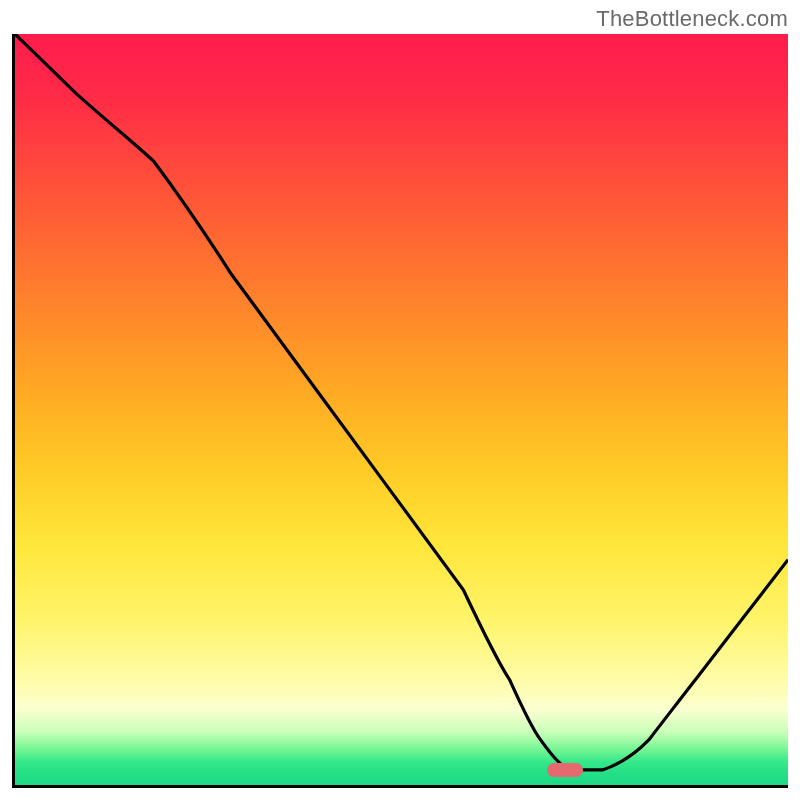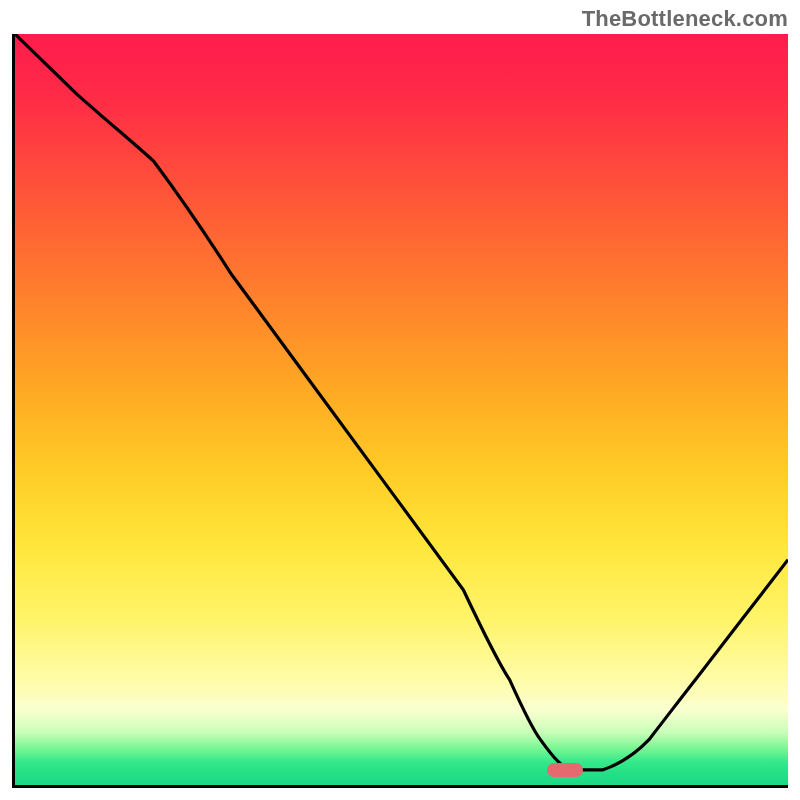--- a/index.html
+++ b/index.html
@@ -13,21 +13,21 @@
   .wrap {
     position: relative;
     width: 800px;
     height: 800px;
   }
   .watermark {
     position: absolute;
     top: 6px;
     right: 12px;
     font-size: 22px;
-    font-weight: 700;
+    font-weight: 400;
     color: #6a6a6a;
     letter-spacing: 0.2px;
   }
   .plot {
     position: absolute;
     left: 12px;
     top: 34px;
     width: 776px;
     height: 754px;
     border-left: 3px solid #000;

